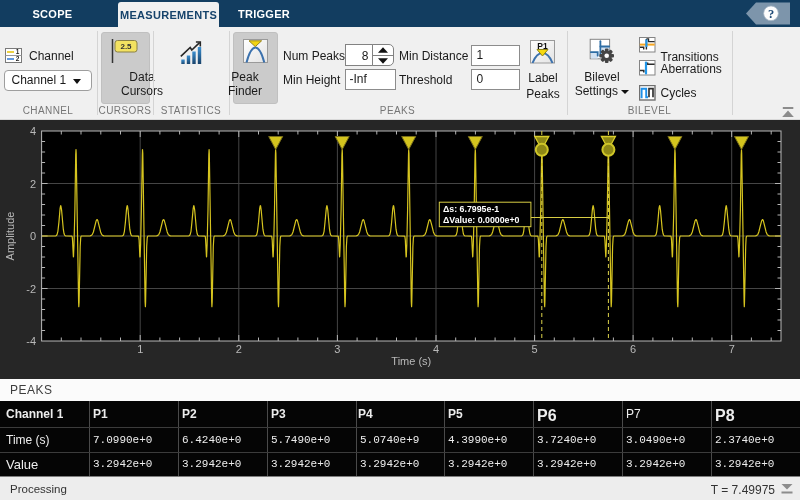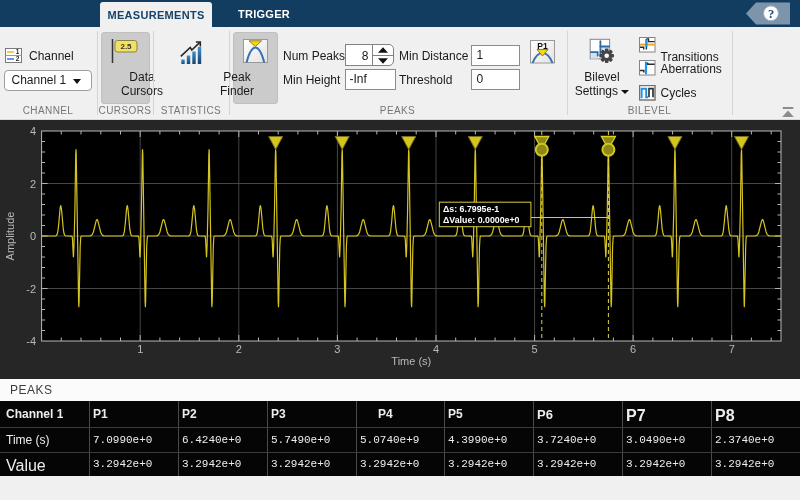--- a/index.html
+++ b/index.html
@@ -1,20 +1,20 @@
 <!DOCTYPE html>
 <html><head><meta charset="utf-8"><style>
 *{margin:0;padding:0;box-sizing:border-box}
 html,body{width:800px;height:500px;overflow:hidden;background:#f0f0f0;font-family:"Liberation Sans",sans-serif}
 #app{position:relative;width:800px;height:500px}
 .abs{position:absolute}
 
 #tabbar{left:0;top:0;width:800px;height:27px;background:#123d60}
 .tab{position:absolute;top:0;height:27px;line-height:28px;color:#fff;font-size:11px;font-weight:bold;letter-spacing:.3px;text-align:center}
-#tab-meas{left:100px;top:2px;width:112px;height:25px;background:#f0f0f0;color:#16436b;border-radius:3px 3px 0 0;line-height:26px}
+#tab-meas{left:118px;top:2px;width:101px;height:25px;background:#f0f0f0;color:#16436b;border-radius:3px 3px 0 0;line-height:26px}
 
 #toolbar{left:0;top:27px;width:800px;height:93px;background:#f0f0f0;border-bottom:1px solid #d9d9d9}
 .vsep{position:absolute;top:4px;width:1px;height:84px;background:#d4d4d4}
 .seclab{position:absolute;top:78px;font-size:10px;color:#767676;text-align:center;letter-spacing:.4px}
 .btnp{position:absolute;background:#cbcbcb;border:1px solid #c0c0c0;border-radius:3px}
 .btxt{position:absolute;font-size:12px;color:#1a1a1a;text-align:center;line-height:14.5px}
 .lab{position:absolute;font-size:12px;color:#1a1a1a;white-space:nowrap}
 .field{position:absolute;background:#fff;border:1px solid #8c8c8c;font-size:12px;color:#1a1a1a}
 .caret{display:inline-block;width:0;height:0;border-left:4.5px solid transparent;border-right:4.5px solid transparent;border-top:5px solid #111;vertical-align:middle}
 
@@ -25,20 +25,21 @@
 .cell{position:absolute;color:#ededed;overflow:hidden;white-space:nowrap}
 .vline{position:absolute;width:1px;background:#4a4a4a;top:0;height:75px}
 .hline{position:absolute;left:0;width:800px;height:1px;background:#3c3c3c}
 .mono{font-family:"Liberation Mono",monospace;font-size:11px}
 
 #status{left:0;top:476px;width:800px;height:24px;background:#ededed;border-top:1px solid #7e7e7e;font-size:11.5px;color:#333}
 </style></head><body>
 <div id="app">
 
   <div class="abs" id="tabbar">
+    <div class="tab" style="left:10px;width:85px">SCOPE</div>
     <div class="tab" id="tab-meas">MEASUREMENTS</div>
     <div class="tab" style="left:219px;width:90px">TRIGGER</div>
     <svg width="52" height="27" style="position:absolute;right:3px;top:0">
       <polygon points="11,2.5 45,2.5 45,24.5 11,24.5 1,13.5" fill="#7d95ab"></polygon>
       <circle cx="26" cy="13.3" r="7.4" fill="#fdfdfd" stroke="#9fb0c0" stroke-width="0.8"></circle>
       <text x="26" y="17.8" font-size="12.5" font-weight="bold" fill="#1d4976" text-anchor="middle" font-family="Liberation Serif,serif">?</text>
     </svg>
   </div>
 
   <div class="abs" id="toolbar">
@@ -91,21 +92,21 @@
   <defs>
           <linearGradient id="pf1" x1="0" y1="0" x2="1" y2="1">
     <stop offset="0" stop-color="#ffffff"></stop>
             <stop offset="1" stop-color="#e3e3e3"></stop>
   </linearGradient>
         </defs>
   <rect x="0.5" y="0.5" width="24" height="23" fill="url(#pf1)" stroke="#9a9a9a"></rect>
   <path d="M3.5,23.5 C6.5,12.5 9,8.6 12.4,8.6 C15.8,8.6 18.3,12.5 21.3,23.5" fill="none" stroke="#3b71ad" stroke-width="2"></path>
   <polygon points="6,1.8 18.6,1.8 12.3,7.6" fill="#f2d411" stroke="#99851a" stroke-width="1"></polygon>
 </svg>
-<div class="btxt" style="left:220px;top:42.5px;width:34px">Peak<br>Finder</div>
+<div class="btxt" style="left:228px;top:42.5px;width:34px">Peak<br>Finder</div>
 
 <div class="lab" style="left:283px;top:22px">Num Peaks</div>
 <svg width="50" height="23" style="position:absolute;left:344.5px;top:17px">
   <rect x="0.5" y="0.5" width="27" height="21" fill="#fff" stroke="#828282"></rect>
   <path d="M27.5,0.5 h16.5 a4.5,4.5 0 0 1 4.5,4.5 v12 a4.5,4.5 0 0 1 -4.5,4.5 h-16.5 z" fill="#fff" stroke="#828282"></path>
   <line x1="27.5" y1="11.5" x2="48.5" y2="11.5" stroke="#828282"></line>
   <text x="23.5" y="15.8" font-size="12" fill="#1a1a1a" text-anchor="end">8</text>
   <polygon points="33,8.7 43,8.7 38,3.3" fill="#111"></polygon>
   <polygon points="33,14.3 43,14.3 38,19.7" fill="#111"></polygon>
 </svg>
@@ -120,20 +121,21 @@
 <div class="lab" style="left:399px;top:46px">Threshold</div>
 <div class="field" style="left:470.5px;top:42px;width:49px;height:21px;line-height:19px">
         <span style="position:absolute;left:5px">0</span>
       </div>
 <svg width="26" height="24" style="position:absolute;left:530px;top:12.5px">
   <rect x="0.5" y="0.5" width="24" height="22.5" fill="url(#pf1)" stroke="#9a9a9a"></rect>
   <path d="M2.5,23 C5.5,15.5 8.5,13 12.5,13 C16.5,13 19.5,15.5 22.5,23" fill="none" stroke="#3b71ad" stroke-width="2"></path>
   <text x="12.5" y="8.6" font-size="8.5" font-weight="bold" fill="#111" text-anchor="middle">P1</text>
   <polygon points="7,9.5 18,9.5 12.5,16" fill="#f5d911" stroke="#8f8316" stroke-width="1"></polygon>
 </svg>
+<div class="btxt" style="left:518px;top:42.5px;width:50px;line-height:16.5px">Label<br>Peaks</div>
 <div class="seclab" style="left:229px;width:337px">PEAKS</div>
 <div class="vsep" style="left:566.5px"></div>
 
 <svg width="30" height="28" style="position:absolute;left:588px;top:11px">
   <rect x="2.2" y="1.3" width="19.4" height="19.5" fill="#fff" stroke="#858585"></rect>
   <rect x="2.9" y="14.4" width="6.8" height="6.2" fill="#d3e2f2"></rect>
   <rect x="13.4" y="8.7" width="7.9" height="11.9" fill="#d3e2f2"></rect>
   <g fill="none" stroke="#2e6da4" stroke-width="1.8" stroke-linecap="round">
     <path d="M2.9,14.2 H9.7 V17.7"></path>
     <path d="M12.4,17.9 V3.2"></path>
@@ -257,37 +259,45 @@
 <div class="vline" style="left:444px"></div>
 <div class="vline" style="left:533px"></div>
 <div class="vline" style="left:622px"></div>
 <div class="vline" style="left:711px"></div>
 <div class="hline" style="top:26px"></div>
 <div class="hline" style="top:50.5px"></div>
 <div class="cell" style="left:6px;top:6px;font-weight:bold;font-size:12px">Channel 1</div>
 <div class="cell" style="left:93px;top:6px;font-weight:bold;font-size:12px">P1</div>
 <div class="cell" style="left:182px;top:6px;font-weight:bold;font-size:12px">P2</div>
 <div class="cell" style="left:271px;top:6px;font-weight:bold;font-size:12px">P3</div>
-<div class="cell" style="left:378px;top:6px;font-weight:bold;font-size:12px">P4</div>
+<div class="cell" style="left:358px;top:6px;font-weight:bold;font-size:12px">P4</div>
 <div class="cell" style="left:448px;top:6px;font-weight:bold;font-size:12px">P5</div>
-<div class="cell" style="left:537px;top:6px;font-weight:bold;font-size:13px">P6</div>
-<div class="cell" style="left:626px;top:6px;font-weight:bold;font-size:16px">P7</div>
+<div class="cell" style="left:537px;top:6px;font-weight:bold;font-size:16px">P6</div>
+<div class="cell" style="left:626px;top:6px;font-weight:normal;font-size:12px">P7</div>
 <div class="cell" style="left:715px;top:6px;font-weight:bold;font-size:16px">P8</div>
 <div class="cell" style="left:6px;top:31.5px;font-size:12px">Time (s)</div>
 <div class="cell mono" style="left:93px;top:32.5px">7.0990e+0</div>
 <div class="cell mono" style="left:182px;top:32.5px">6.4240e+0</div>
 <div class="cell mono" style="left:271px;top:32.5px">5.7490e+0</div>
 <div class="cell mono" style="left:360px;top:32.5px">5.0740e+9</div>
 <div class="cell mono" style="left:448px;top:32.5px">4.3990e+0</div>
 <div class="cell mono" style="left:537px;top:32.5px">3.7240e+0</div>
 <div class="cell mono" style="left:626px;top:32.5px">3.0490e+0</div>
 <div class="cell mono" style="left:715px;top:32.5px">2.3740e+0</div>
-<div class="cell" style="left:6px;top:56px;font-size:16px">Value</div>
+<div class="cell" style="left:6px;top:56px;font-size:13px">Value</div>
 <div class="cell mono" style="left:93px;top:57px">3.2942e+0</div>
 <div class="cell mono" style="left:182px;top:57px">3.2942e+0</div>
 <div class="cell mono" style="left:271px;top:57px">3.2942e+0</div>
 <div class="cell mono" style="left:360px;top:57px">3.2942e+0</div>
 <div class="cell mono" style="left:448px;top:57px">3.2942e+0</div>
 <div class="cell mono" style="left:537px;top:57px">3.2942e+0</div>
 <div class="cell mono" style="left:626px;top:57px">3.2942e+0</div>
 <div class="cell mono" style="left:715px;top:57px">3.2942e+0</div>
   </div>
+  <div class="abs" id="status">
+    <span style="position:absolute;left:10px;top:6px">Processing</span>
+    <span style="position:absolute;right:25px;top:6px;font-size:12px">T = 7.49975</span>
+    <svg width="14" height="12" style="position:absolute;right:5px;top:7px">
+      <polygon points="0.5,0 11.5,0 6,5.5" fill="#8c8c8c"></polygon>
+      <rect x="0.5" y="7.5" width="11" height="2" fill="#8c8c8c"></rect>
+    </svg>
+  </div>
 </div>
 
 </body></html>

